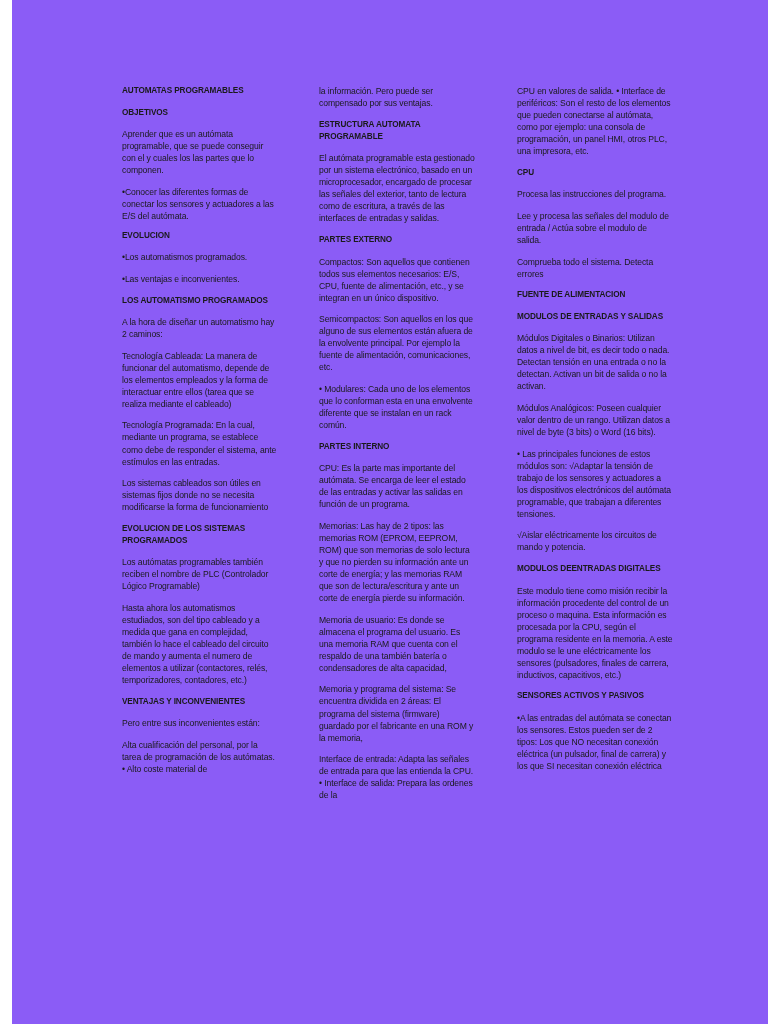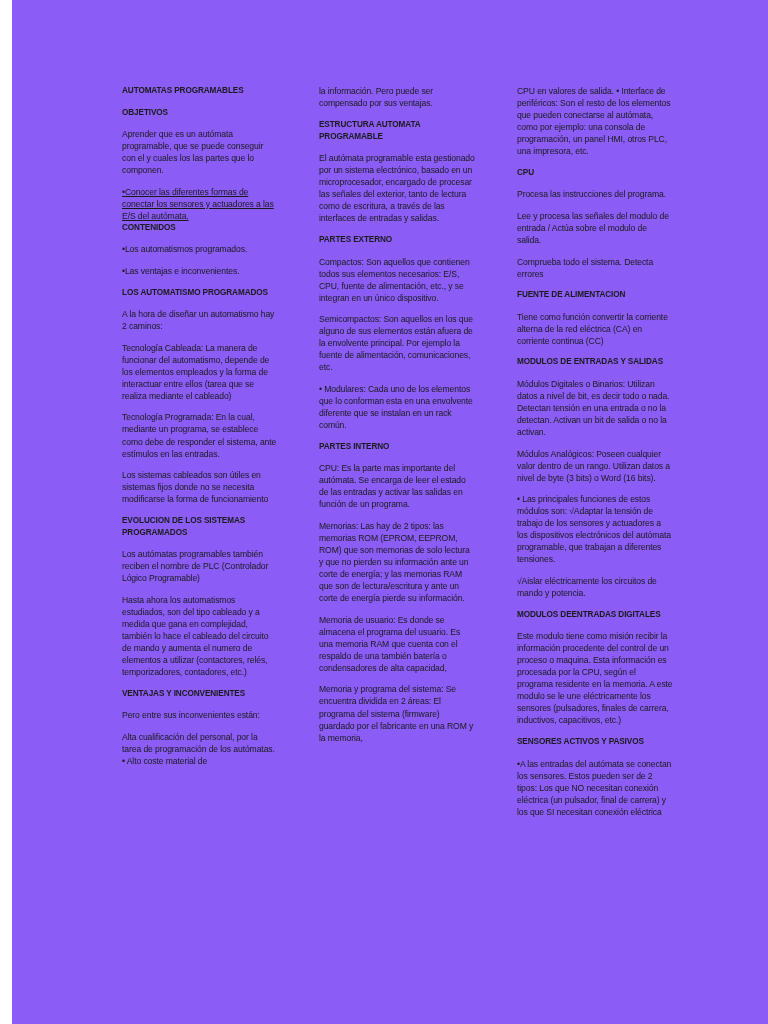--- a/index.html
+++ b/index.html
@@ -14,22 +14,22 @@
   .h { font-weight:bold; font-size:8.2px; }
 </style>
 </head>
 <body>
 
 <div class="page">
   <div class="col col1">
       <div class="blk h">AUTOMATAS PROGRAMABLES</div>
       <div class="blk h">OBJETIVOS</div>
       <div class="blk">Aprender que es un autómata programable, que se puede conseguir con el y cuales los las partes que lo componen.</div>
-      <div class="blk tight" style="margin-bottom: 0px; text-decoration: underline;">•Conocer las diferentes formas de conectar los sensores y actuadores a las E/S del autómata.</div>
-      <div class="blk h">CONTENIDOS</div>
+      <div class="blk tight" style="margin-bottom: 8px;">•Conocer las diferentes formas de conectar los sensores y actuadores a las E/S del autómata.</div>
+      <div class="blk h">EVOLUCION</div>
       <div class="blk">•Los automatismos programados.</div>
       <div class="blk">•Las ventajas e inconvenientes.</div>
       <div class="blk h">LOS AUTOMATISMO PROGRAMADOS</div>
       <div class="blk">A la hora de diseñar un automatismo hay 2 caminos:</div>
       <div class="blk">Tecnología Cableada: La manera de funcionar del automatismo, depende de los elementos empleados y la forma de interactuar entre ellos (tarea que se realiza mediante el cableado)</div>
       <div class="blk">Tecnología Programada: En la cual, mediante un programa, se establece como debe de responder el sistema, ante estímulos en las entradas.</div>
       <div class="blk">Los sistemas cableados son útiles en sistemas fijos donde no se necesita modificarse la forma de funcionamiento</div>
       <div class="blk h">EVOLUCION DE LOS SISTEMAS PROGRAMADOS</div>
       <div class="blk">Los autómatas programables también reciben el nombre de PLC (Controlador Lógico Programable)</div>
       <div class="blk">Hasta ahora los automatismos estudiados, son del tipo cableado y a medida que gana en complejidad, también lo hace el cableado del circuito de mando y aumenta el numero de elementos a utilizar (contactores, relés, temporizadores, contadores, etc.)</div>
@@ -43,29 +43,29 @@
       <div class="blk">El autómata programable esta gestionado por un sistema electrónico, basado en un microprocesador, encargado de procesar las señales del exterior, tanto de lectura como de escritura, a través de las interfaces de entradas y salidas.</div>
       <div class="blk h">PARTES EXTERNO</div>
       <div class="blk"> Compactos: Son aquellos que contienen todos sus elementos necesarios: E/S, CPU, fuente de alimentación, etc., y se integran en un único dispositivo.</div>
       <div class="blk">Semicompactos: Son aquellos en los que alguno de sus elementos están afuera de la envolvente principal. Por ejemplo la fuente de alimentación, comunicaciones, etc.</div>
       <div class="blk">• Modulares: Cada uno de los elementos que lo conforman esta en una envolvente diferente que se instalan en un rack común.</div>
       <div class="blk h">PARTES INTERNO</div>
       <div class="blk">CPU: Es la parte mas importante del autómata. Se encarga de leer el estado de las entradas y activar las salidas en función de un programa.</div>
       <div class="blk">Memorias: Las hay de 2 tipos: las memorias ROM (EPROM, EEPROM, ROM) que son memorias de solo lectura y que no pierden su información ante un corte de energía; y las memorias RAM que son de lectura/escritura y ante un corte de energía pierde su información.</div>
       <div class="blk">Memoria de usuario: Es donde se almacena el programa del usuario. Es una memoria RAM que cuenta con el respaldo de una también batería o condensadores de alta capacidad,</div>
       <div class="blk">Memoria y programa del sistema: Se encuentra dividida en 2 áreas: El programa del sistema (firmware) guardado por el fabricante en una ROM y la memoria,</div>
+      <div class="blk">Interface de entrada: Adapta las señales de entrada para que las entienda la CPU. • Interface de salida: Prepara las ordenes de la</div>
     </div>
   <div class="col col3">
       <div class="blk">CPU en valores de salida. • Interface de periféricos: Son el resto de los elementos que pueden conectarse al autómata, como por ejemplo: una consola de programación, un panel HMI, otros PLC, una impresora, etc.</div>
       <div class="blk h">CPU</div>
       <div class="blk">Procesa las instrucciones del programa.</div>
       <div class="blk">Lee y procesa las señales del modulo de entrada / Actúa sobre el modulo de salida.</div>
       <div class="blk">Comprueba todo el sistema. Detecta errores</div>
       <div class="blk h">FUENTE DE ALIMENTACION</div>
-      <div class="blk">Tiene como función convertir la corriente alterna de la red eléctrica (CA) en corriente continua (CC)</div>
       <div class="blk h">MODULOS DE ENTRADAS Y SALIDAS</div>
       <div class="blk">Módulos Digitales o Binarios: Utilizan datos a nivel de bit, es decir todo o nada. Detectan tensión en una entrada o no la detectan. Activan un bit de salida o no la activan.</div>
       <div class="blk">Módulos Analógicos: Poseen cualquier valor dentro de un rango. Utilizan datos a nivel de byte (3 bits) o Word (16 bits).</div>
       <div class="blk">• Las principales funciones de estos módulos son: √Adaptar la tensión de trabajo de los sensores y actuadores a los dispositivos electrónicos del autómata programable, que trabajan a diferentes tensiones.</div>
       <div class="blk">√Aislar eléctricamente los circuitos de mando y potencia.</div>
       <div class="blk h">MODULOS DEENTRADAS DIGITALES</div>
       <div class="blk">Este modulo tiene como misión recibir la información procedente del control de un proceso o maquina. Esta información es procesada por la CPU, según el programa residente en la memoria. A este modulo se le une eléctricamente los sensores (pulsadores, finales de carrera, inductivos, capacitivos, etc.)</div>
       <div class="blk h">SENSORES ACTIVOS Y PASIVOS</div>
       <div class="blk">•A las entradas del autómata se conectan los sensores. Estos pueden ser de 2 tipos: Los que NO necesitan conexión eléctrica (un pulsador, final de carrera) y los que SI necesitan conexión eléctrica</div>
     </div>

